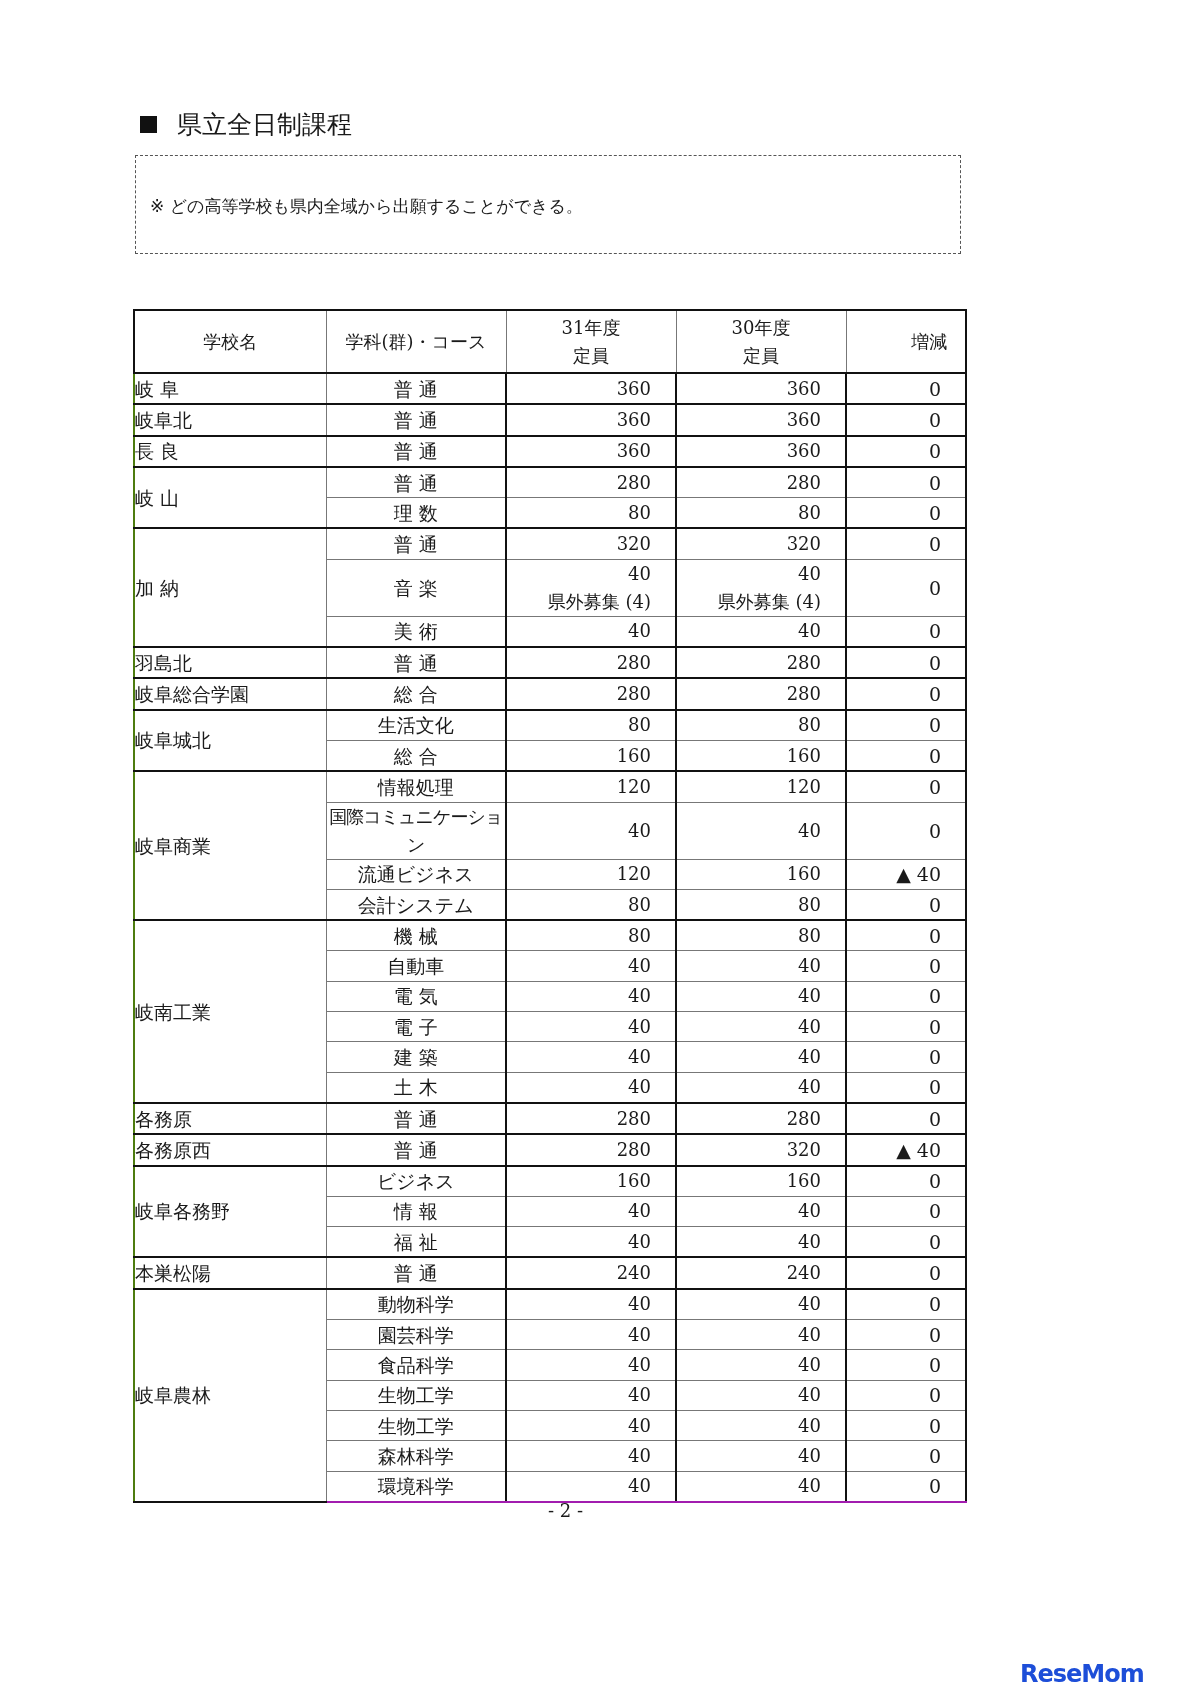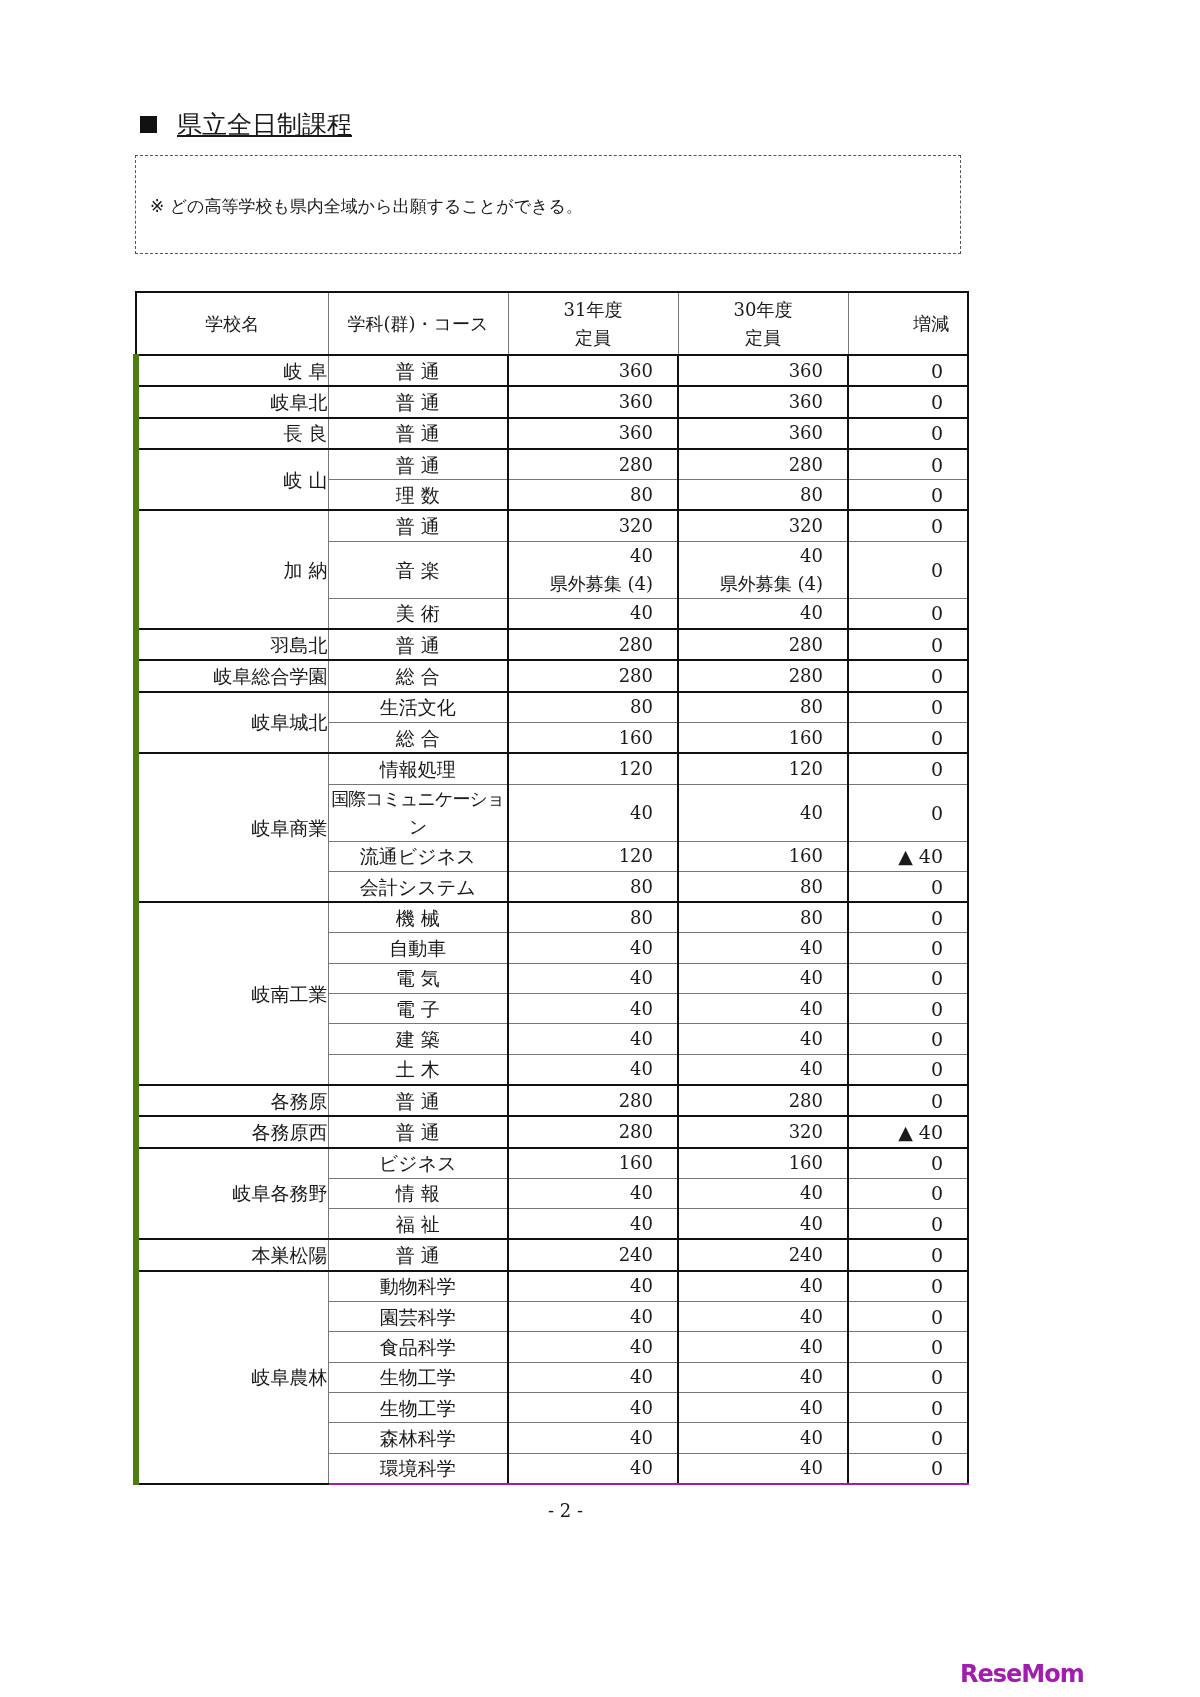--- a/index.html
+++ b/index.html
@@ -1,46 +1,46 @@
 <!DOCTYPE html>
 <html><head>
 <meta charset="utf-8">
 <style>
   html, body { margin:0; padding:0; background:#ffffff; }
   body { width:1200px; height:1697px; position:relative; overflow:hidden;
          font-family:"DejaVu Serif","Liberation Serif",serif; color:#1a1a1a; }
   .heading { position:absolute; left:140px; top:108px; font-family:"DejaVu Sans","Liberation Sans",sans-serif;
-             font-size:25px; display:flex; align-items:center;text-decoration:underline; }
+             font-size:25px; display:flex; align-items:center; }
   .heading .sq { width:17px; height:17px; background:#111; margin-right:20px; }
   .note-box { position:absolute; left:135px; top:155px; width:826px; height:99px;
               border:1px dashed #555; box-sizing:border-box; padding:8px 0 0 14px;
               font-family:"DejaVu Sans","Liberation Sans",sans-serif; font-size:17px; line-height:26px; }
   .note-box .line { white-space:nowrap;margin-top:29px; }
   .note-box .indent { padding-left:14px; }
-  table.cap { position:absolute; left:133px; top:291px; border-collapse:collapse;
+  table.cap { position:absolute; left:133px; top:309px; border-collapse:collapse;
               table-layout:fixed; width:832px; font-size:19px; }
   table.cap td, table.cap th { border:1px solid #777; padding:0; height:29.3px; line-height:28px; }
   table.cap th { font-weight:normal; height:61px; line-height:23px; font-size:18px; }
-  table.cap .c-school { text-align:right; border-left:6px solid #4d7c0f; }
+  table.cap .c-school { text-align:left; border-left:2px solid #4d7c0f; }
   table.cap .c-course { text-align:center; border-right:2px solid #111;border-radius:15px; }
   table.cap .c-num { text-align:right; padding-right:24px; }
   table.cap .c-num31 { border-right:2px solid #111; }
   table.cap .c-num30 { border-right:2px solid #111; }
   table.cap .c-diff { text-align:right; padding-right:24px; border-right:2px solid #111; }
   table.cap tr.grp-start td { border-top:2px solid #111; }
   table.cap thead th { border-top:2px solid #111; border-bottom:2px solid #111; }
   table.cap thead th:first-child { border-left:2px solid #111; }
   table.cap thead th:last-child { border-right:2px solid #111;padding-left:47px; }
   table.cap tbody tr:last-child td { border-bottom:2px solid #a21caf; }
   table.cap td.c-school { border-bottom:2px solid #111; }
   .sub { display:block; font-size:18px; line-height:28px; }
   .small { font-size:18px; letter-spacing:-1px; }
   .page-num { position:absolute; left:548px; top:1500px; font-size:18px; }
-  .logo { position:absolute; left:960px; top:1660px; font-family:"DejaVu Sans","Liberation Sans",sans-serif;
-          font-weight:bold; font-size:24px; color:#a21caf; letter-spacing:-1px; }
+  .logo { position:absolute; left:1020px; top:1660px; font-family:"DejaVu Sans","Liberation Sans",sans-serif;
+          font-weight:bold; font-size:24px; color:#1d4ed8; letter-spacing:-1px; }
 </style>
 </head>
 <body>
 
 <div class="heading">
   <span class="sq"></span>
   <span>県立全日制課程</span>
 </div>
 
 <div class="note-box">

